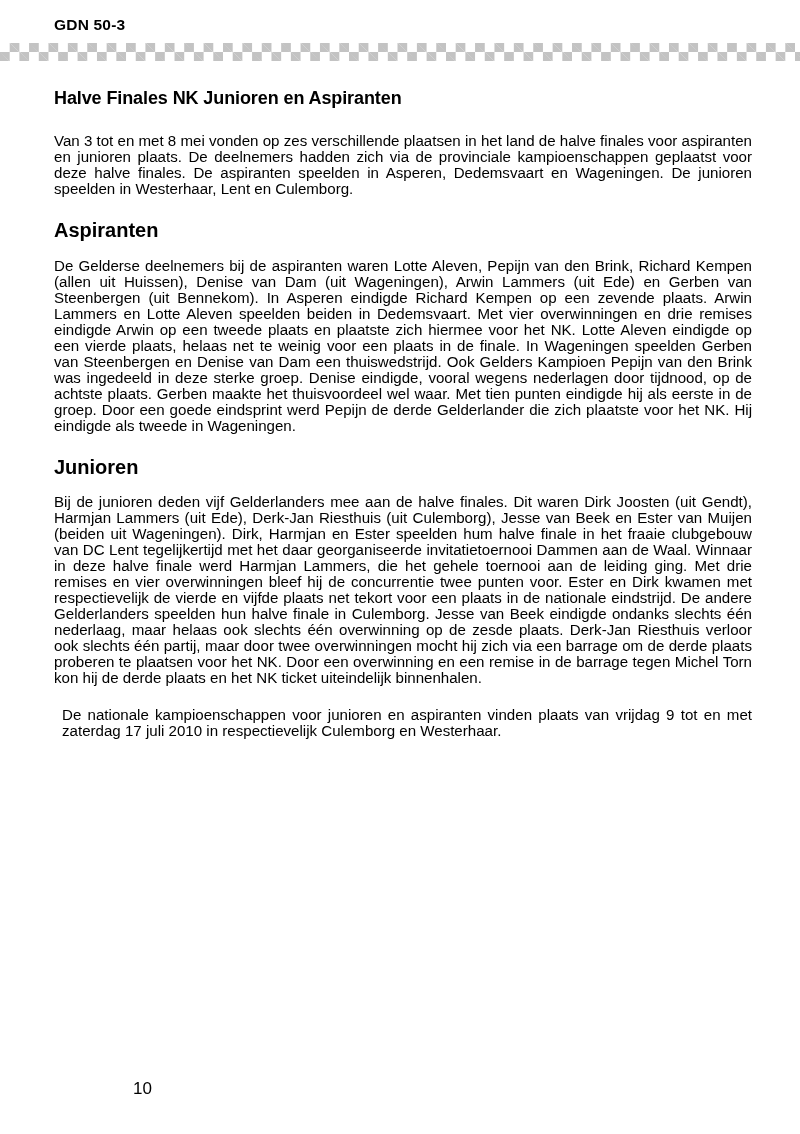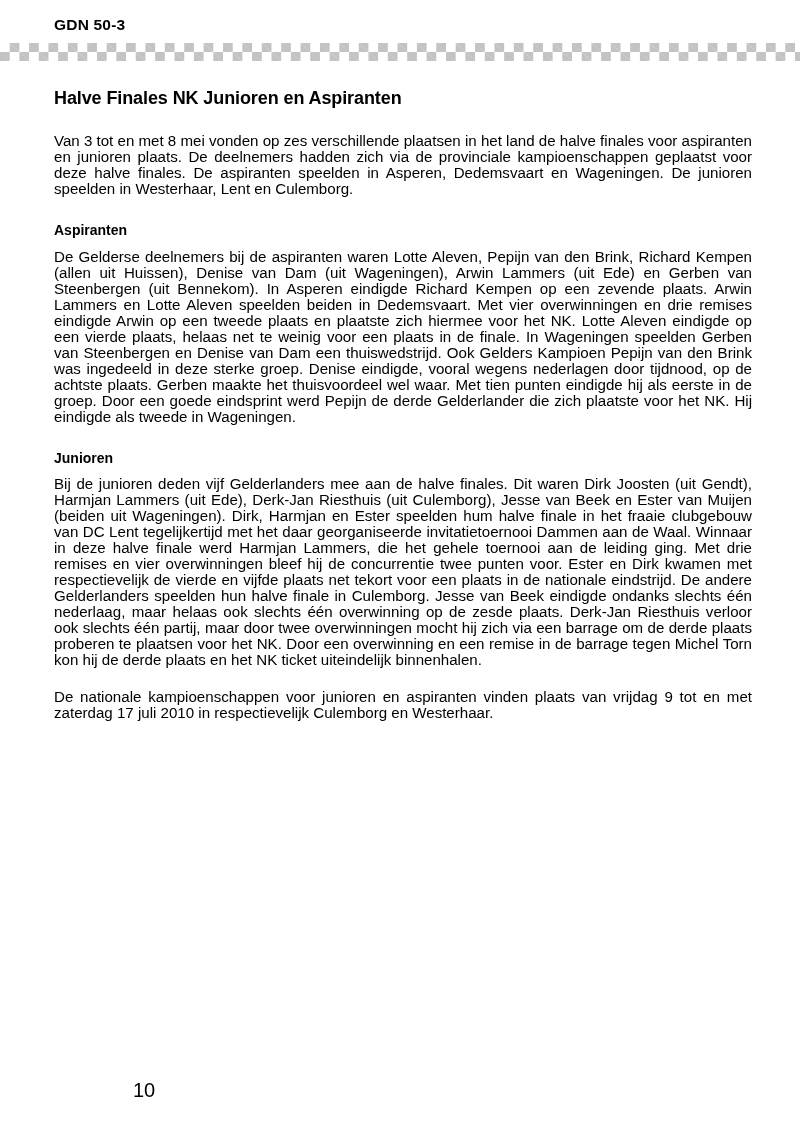--- a/index.html
+++ b/index.html
@@ -78,37 +78,37 @@
 
   .para {
     font-size: 15.1px;
     line-height: 16px;
     text-align: justify;
     text-justify: inter-word;
     margin: 0;
     hyphens: none;
   }
   .para.gap-lg { margin-top: 24px; }
-  .para.gap-md { margin-top: 21px; }
-  .para.gap-sm { margin-top: 8px; }
+  .para.gap-md { margin-top: 21px; margin-left: 8px; }
+  .para.gap-sm { margin-top: 17px; }
 
   .section-head {
-    font-size: 14px;
+    font-size: 20px;
     font-weight: bold;
     line-height: 20.6px;
     margin: 0;
   }
   .section-head.gap { margin-top: 23px; }
 
   
   .page-number {
     position: absolute;
     left: 133px;
     top: 1080px;
-    font-size: 20px;
+    font-size: 17px;
     line-height: 1;
   }
 </style>
 </head>
 <body>
 
 <div class="page">
 
   <div class="header-zone">
     <div class="header-label">GDN 50-3</div>

